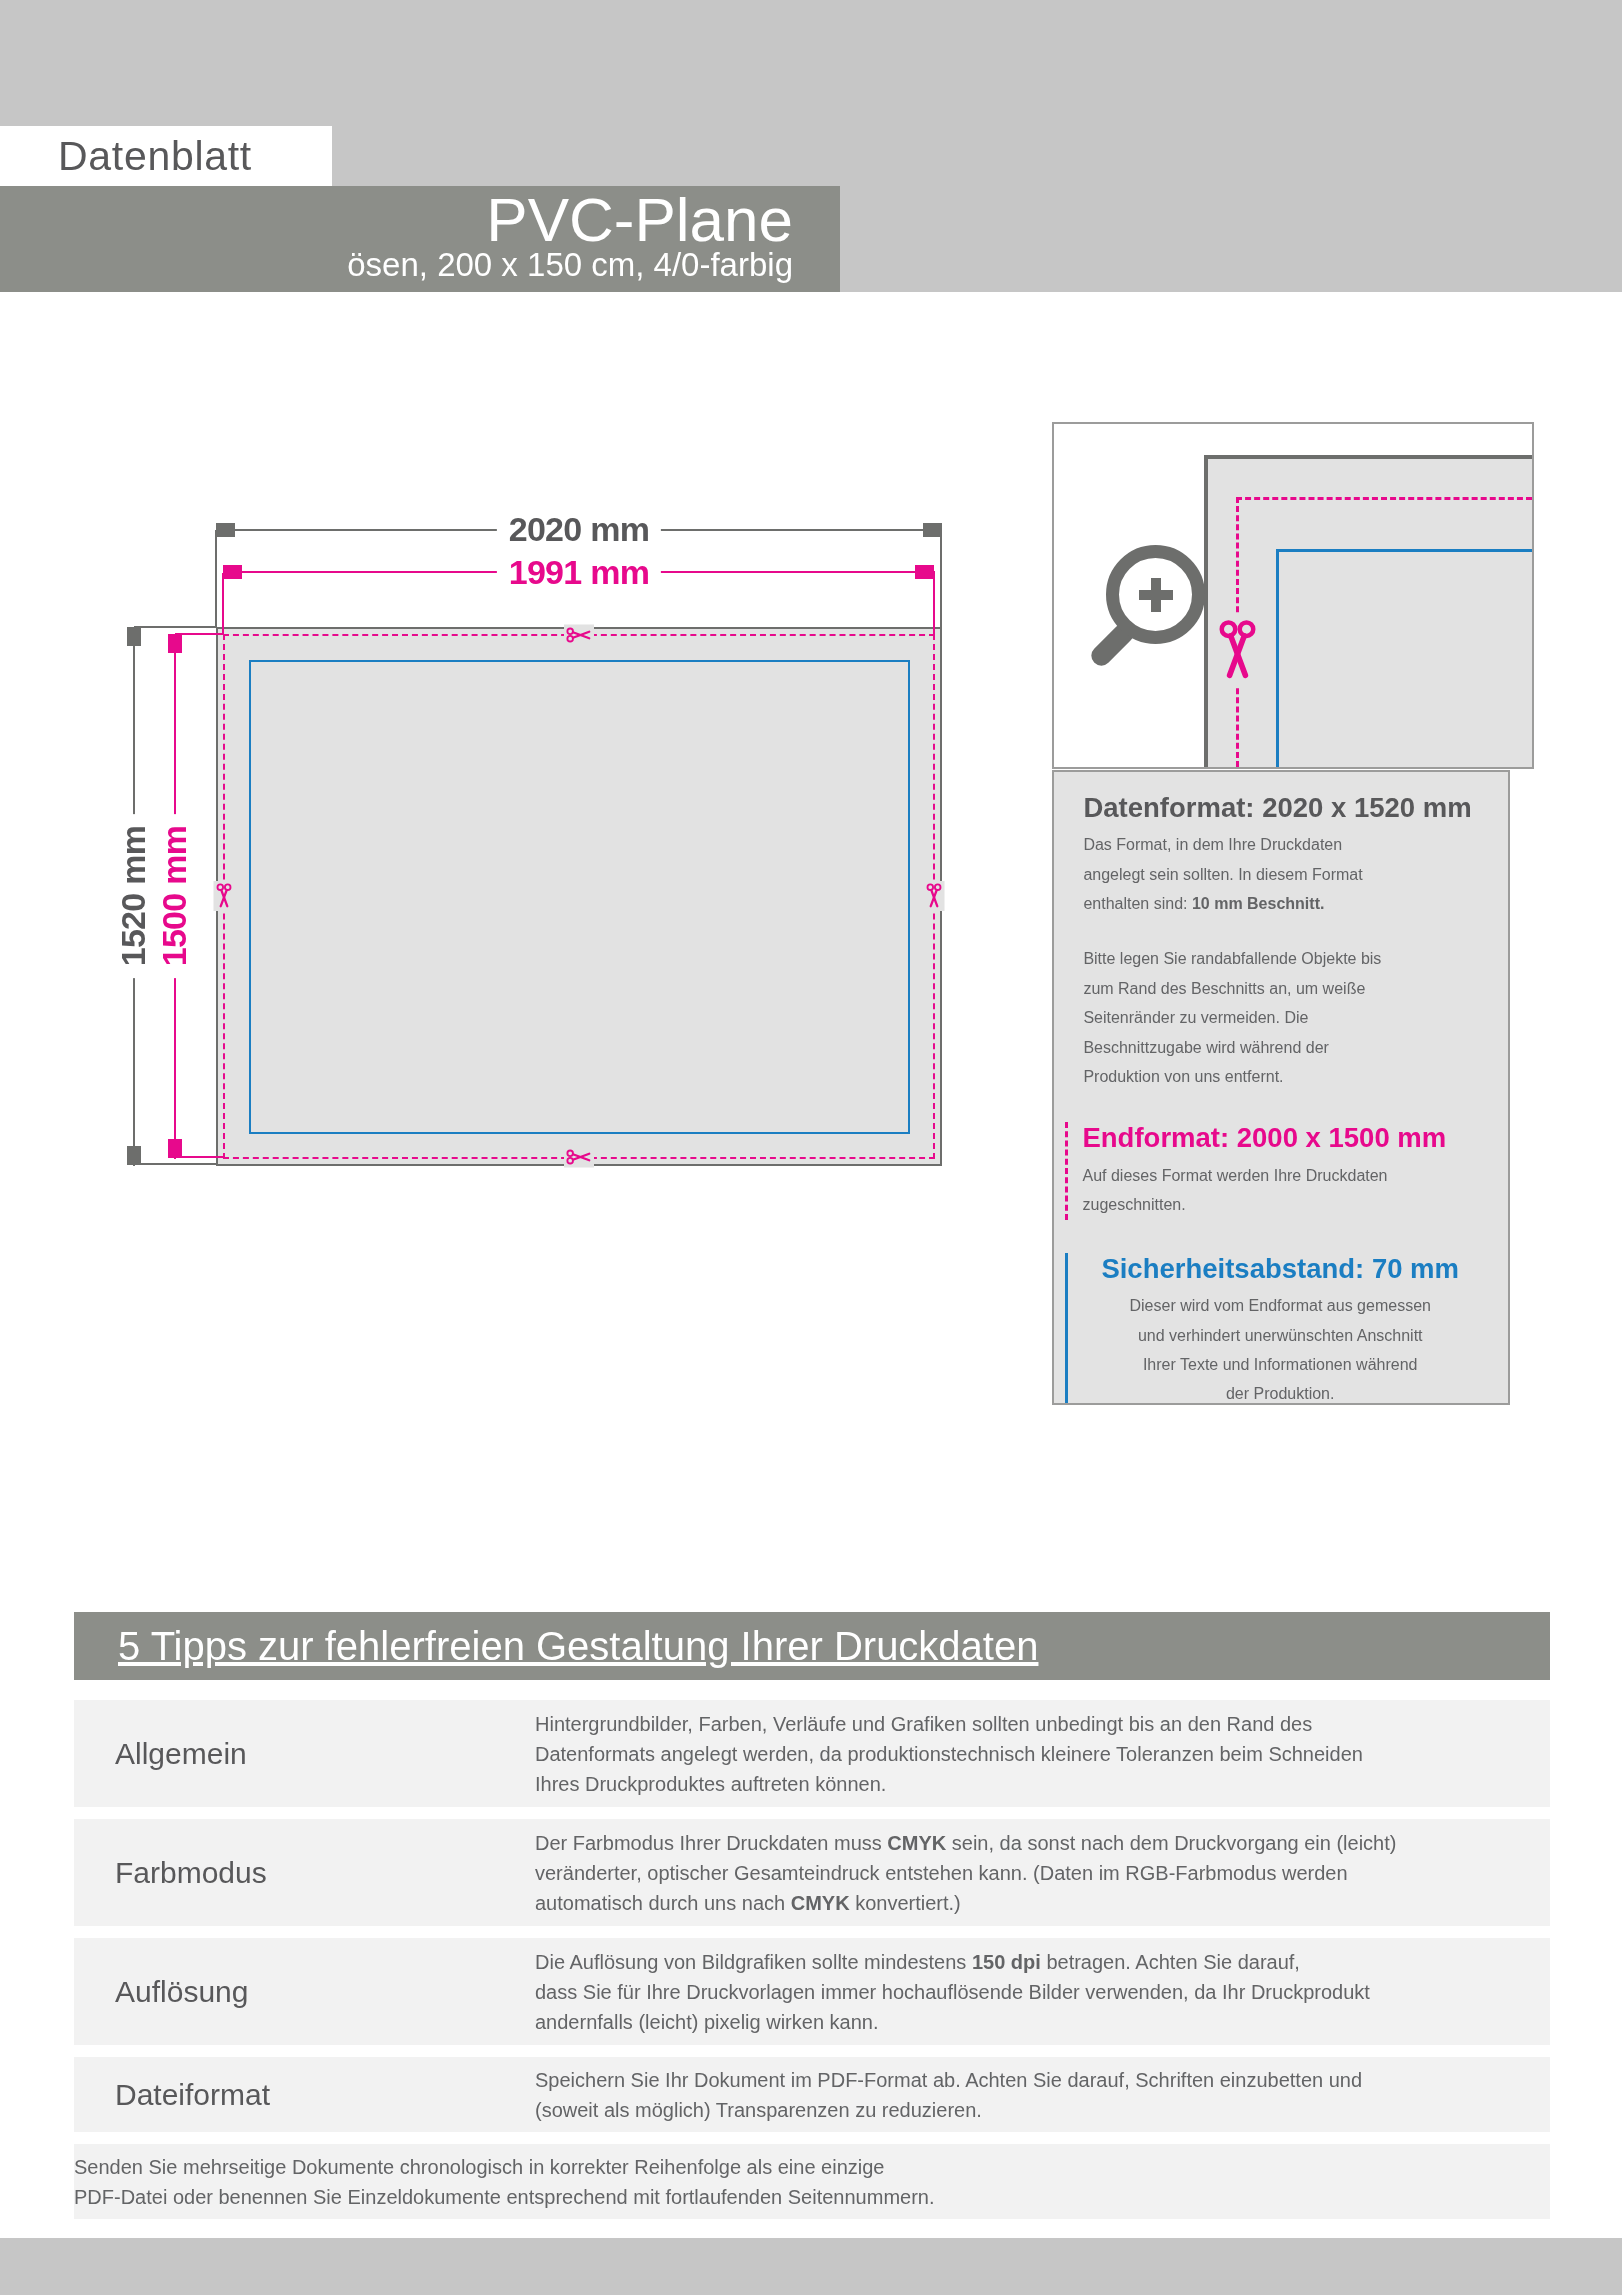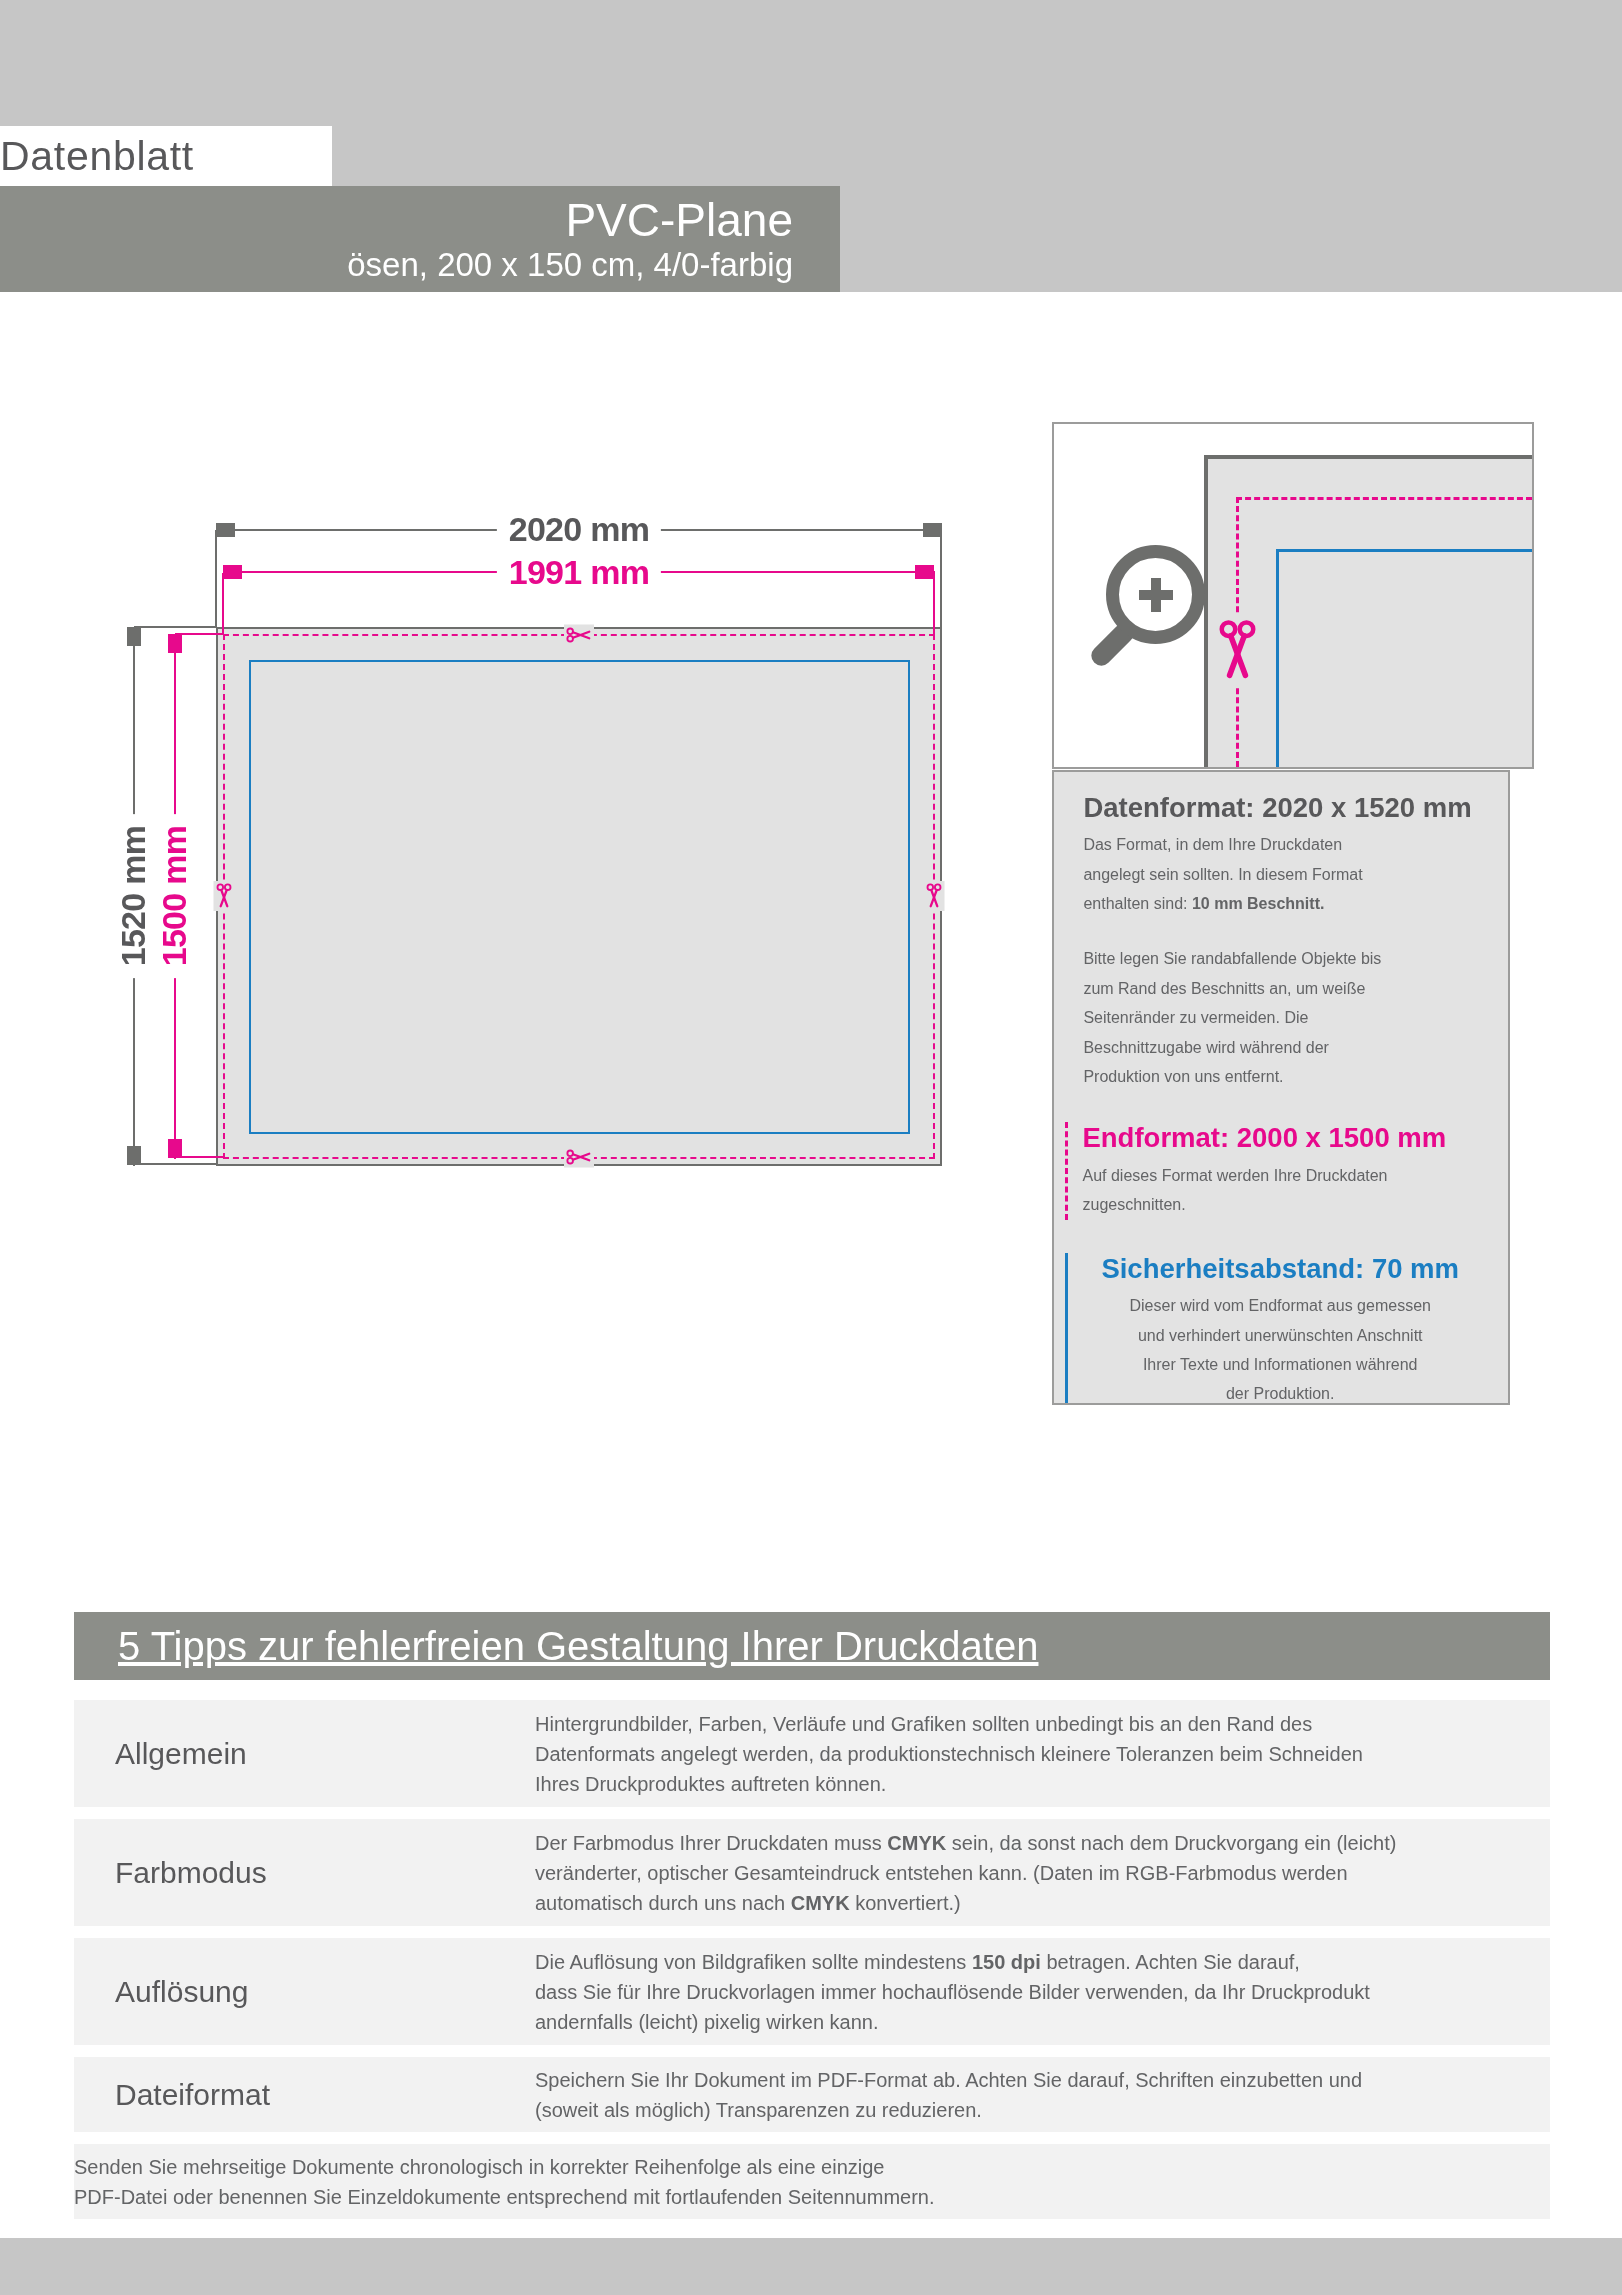--- a/index.html
+++ b/index.html
@@ -2,24 +2,24 @@
 <html style="font-size:10.5px"><head>
 <meta charset="utf-8">
 <style>
   html,body{margin:0;padding:0;background:#fff;}
   .page{position:relative;width:1623px;height:2295px;background:#fff;overflow:hidden;
         font-family:"Liberation Sans",sans-serif;color:#58585a;}
   
   .top-band{position:absolute;left:0;top:0;width:1623px;height:292px;background:#c6c6c6;}
   .sheet-label-box{position:absolute;left:0;top:126px;width:332px;height:61px;background:#ffffff;
         display:flex;align-items:center;}
-  .sheet-label-box span{font-size:41px;color:#58585a;letter-spacing:0.7px;}
+  .sheet-label-box span{font-size:41px;color:#58585a;padding-left:58px;letter-spacing:0.7px;}
   .product-bar{position:absolute;left:0;top:186px;width:840px;height:106px;background:#8c8e89;
         display:flex;flex-direction:column;align-items:flex-end;justify-content:center;padding-right:47px;box-sizing:border-box;}
-  .product-name{font-size:46px;line-height:52px;color:#fff;}
+  .product-name{font-size:62px;line-height:52px;color:#fff;}
   .product-spec{font-size:33px;line-height:38px;color:#fff;}
   
   .ln{position:absolute;}
   .gray{background:#6d6e6c;}
   .mag-c{background:#e7098c;}
   .rect-outer{position:absolute;left:216px;top:627px;width:722px;height:535px;background:#e2e2e2;border:2px solid #6d6e6c;}
   .rect-bleed{position:absolute;left:223px;top:634px;width:708px;height:521px;border:2px dashed #e7098c;}
   .rect-safe{position:absolute;left:249px;top:660px;width:657px;height:470px;border:2px solid #1b7ec2;}
   .dim-label{position:absolute;font-weight:bold;font-size:34px;letter-spacing:-0.7px;background:#fff;
         padding:1.3px 11.8px;transform:translate(-50%,-50%);white-space:nowrap;}

